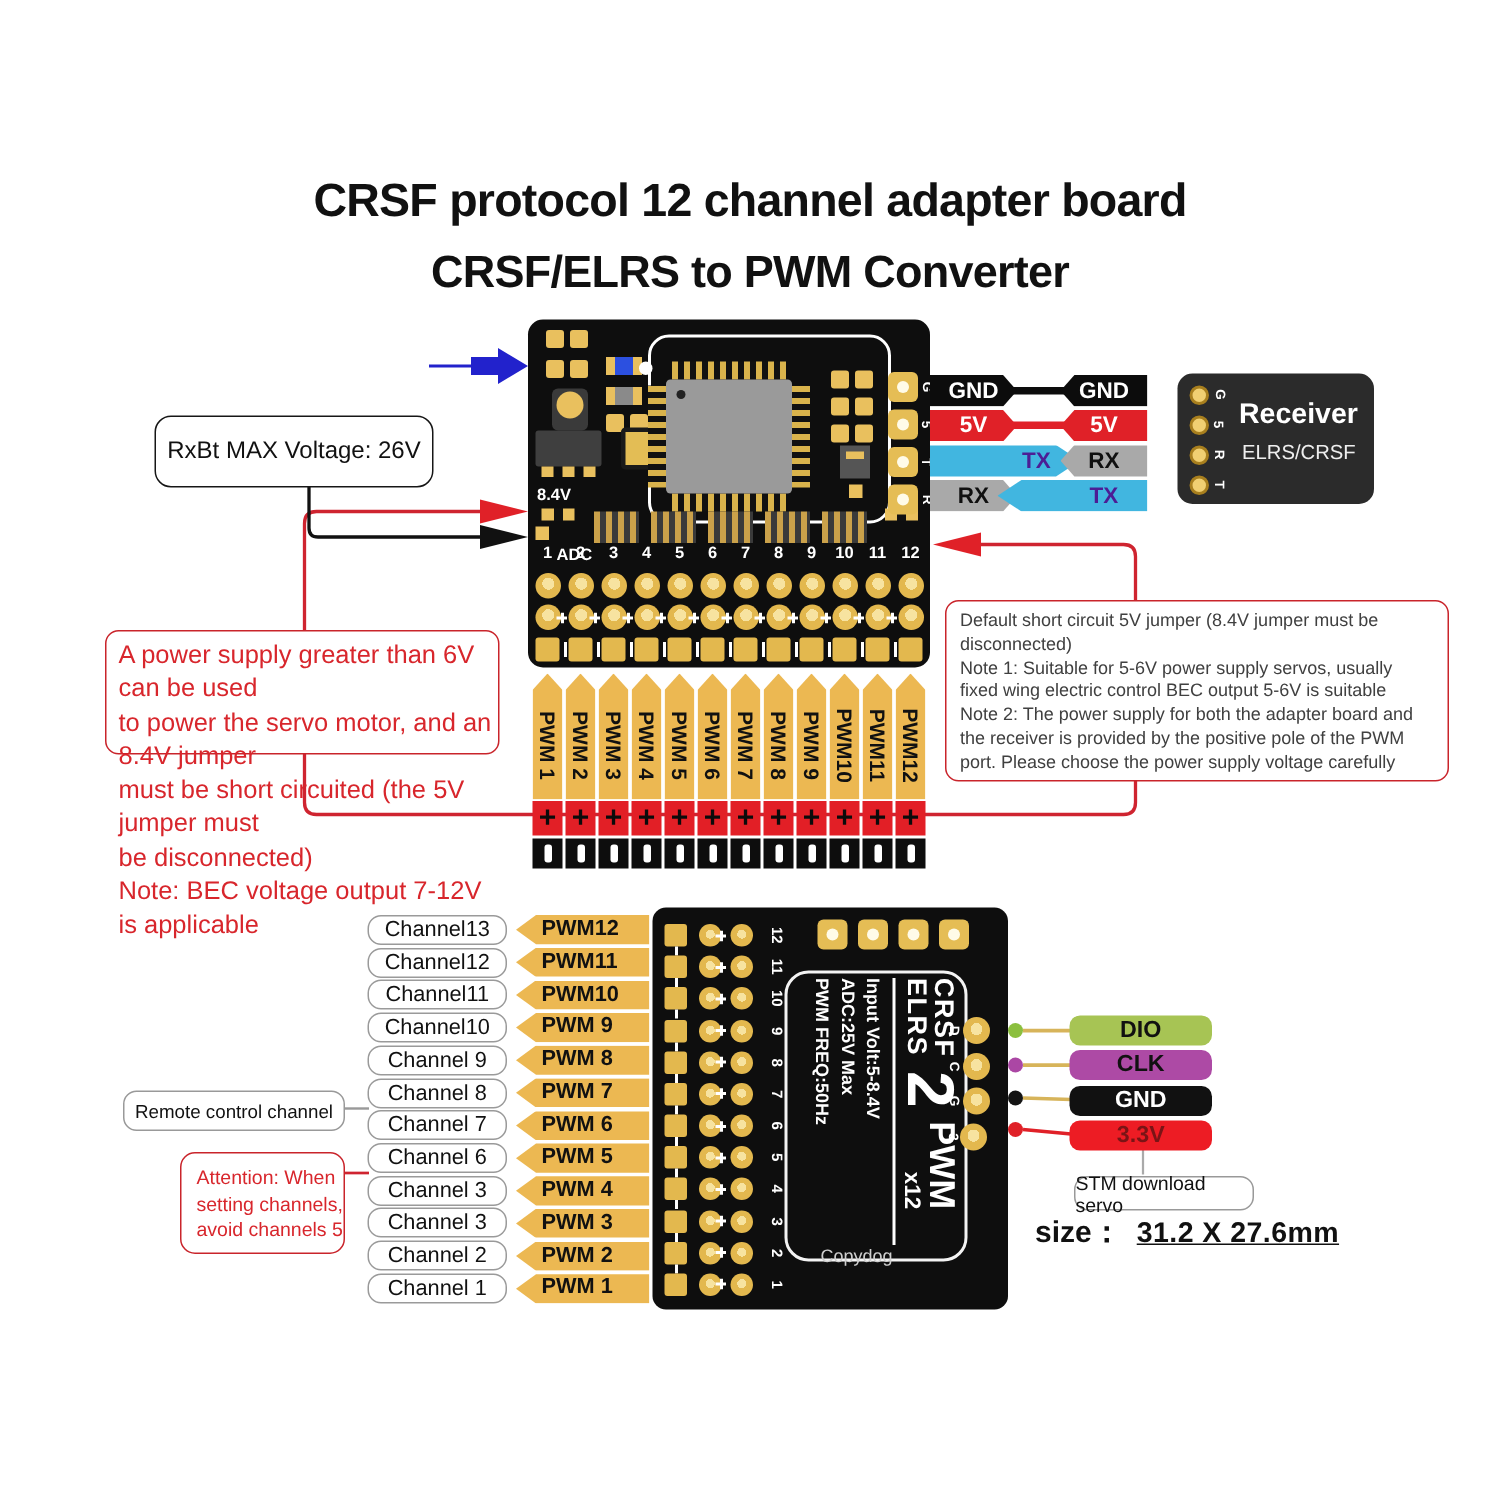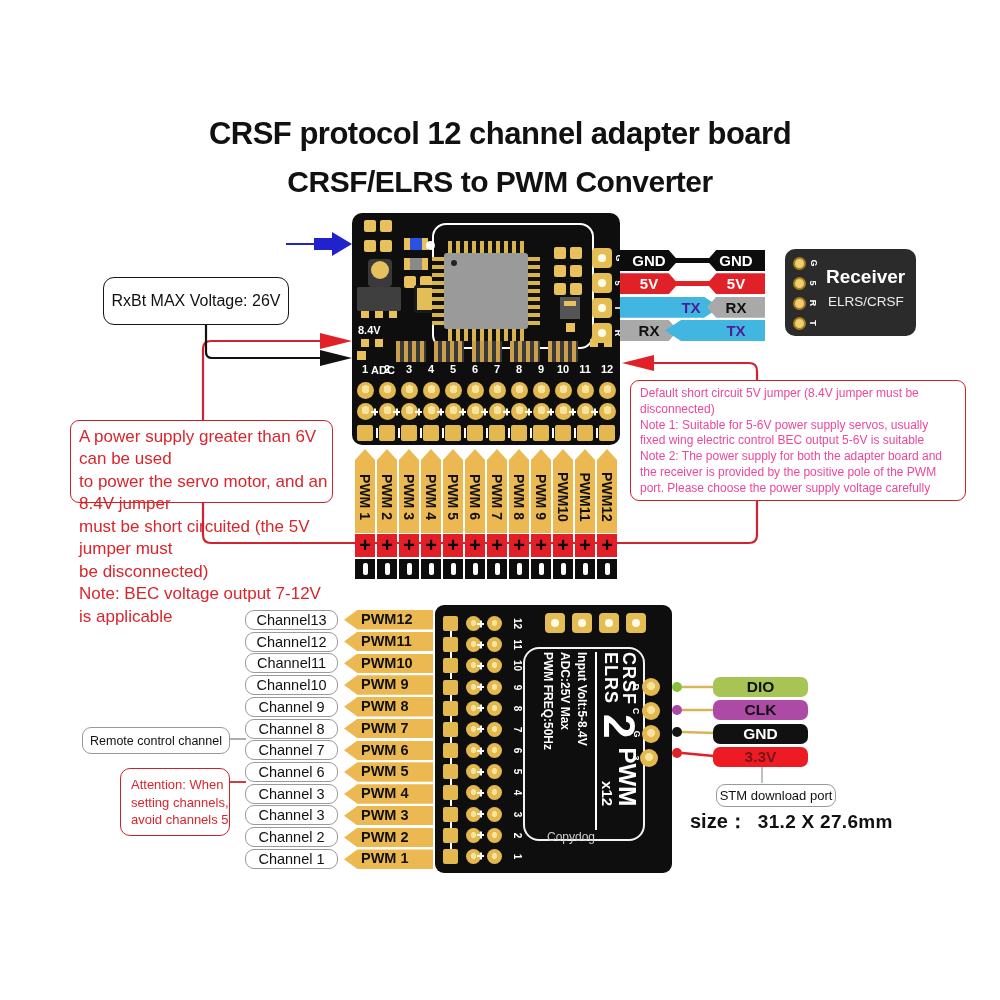--- a/index.html
+++ b/index.html
@@ -14,21 +14,21 @@
   .title2{left:0;top:165px;width:1000px;text-align:center;font-size:30px;font-weight:bold;letter-spacing:-.5px;}
 
   
   .callout{background:#fff;border-radius:9px;white-space:pre-line;}
   .co-blue{left:103px;top:221px;width:182px;height:47px;border:1.6px solid #2a2ac8;color:#2a2ac8;
            font-size:11.5px;line-height:1.28;padding:4px 0 0 10px;box-sizing:border-box;}
   .co-rxbt{left:103px;top:277px;width:184px;height:46px;border:1.8px solid #161616;border-radius:11px;
            font-size:16px;display:flex;align-items:center;justify-content:center;color:#111;}
   .co-redL{left:70px;top:420px;width:263px;height:83px;border:1.6px solid #c9242b;color:#d8262c;
            font-size:17px;line-height:1.32;padding:5px 0 0 8px;box-sizing:border-box;}
-  .co-redR{left:630px;top:380px;width:336px;height:121px;border:1.6px solid #c9242b;color:#ec4899;
+  .co-redR{left:630px;top:400px;width:336px;height:121px;border:1.6px solid #c9242b;color:#404040;
            font-size:12px;line-height:1.32;padding:5px 0 0 9px;box-sizing:border-box;}
   .co-remote{left:82px;top:727px;width:146px;height:25px;border:1.5px solid #999;border-radius:9px;
            font-size:12.5px;display:flex;align-items:center;justify-content:center;}
   .co-attn{left:120px;top:768px;width:110px;height:68px;border:1.6px solid #c9242b;border-radius:10px;color:#d8262c;
            font-size:13px;line-height:1.35;padding:7px 0 0 10px;box-sizing:border-box;}
   .co-stm{left:716px;top:784px;width:118px;height:21px;border:1.5px solid #999;border-radius:9px;background:#fff;
            font-size:13px;display:flex;align-items:center;justify-content:center;}
 
   
   .tagrows{left:620px;top:250px;width:145px;height:91px;display:flex;flex-direction:column;justify-content:space-between;}
@@ -145,21 +145,21 @@
   .dlabels{left:713px;top:677px;width:95px;height:90px;display:flex;flex-direction:column;justify-content:space-between;}
   .dlabel{height:20px;border-radius:7px;font-size:15.5px;font-weight:bold;display:flex;align-items:center;justify-content:center;}
   .lbl-dio{background:#a7c454;color:#111;}
   .lbl-clk{background:#ad4aa5;color:#111;}
   .lbl-gnd{background:#111;color:#fff;}
   .lbl-33v{background:#ed1c24;color:#7a1416;}
 
   
   .sizeline{left:690px;top:808px;display:flex;align-items:baseline;gap:10px;}
   .size-label{font-size:20px;font-weight:bold;}
-  .size-value{font-size:19px;font-weight:600;letter-spacing:.3px;}
+  .size-value{font-size:19px;font-weight:600;letter-spacing:.3px;text-decoration:underline;}
 </style>
 </head>
 <body>
 
 <div id="stage">
 
   <svg id="wires" width="1000" height="1000">
 
     <path d="M320,341 H211 Q203,341 203,349 V535 Q203,543 211,543 H749 Q757,543 757,535 V371 Q757,363 749,363 H652" fill="none" stroke="#cf2430" stroke-width="2.2"></path>
     <polygon points="352,341 320,333 320,349" fill="#e02128"></polygon>
@@ -719,20 +719,20 @@
       </div>
   </div>
 
   <div class="abs z2 dlabels">
 
   <div class="dlabel lbl-dio">DIO</div>
       <div class="dlabel lbl-clk">CLK</div>
       <div class="dlabel lbl-gnd">GND</div>
       <div class="dlabel lbl-33v">3.3V</div>
     </div>
-  <div class="abs z3 co-stm">STM download port</div>
+  <div class="abs z3 co-stm">STM download servo</div>
 
   <div class="abs z2 sizeline">
     <span class="size-label">size：</span>
     <span class="size-value">31.2 X 27.6mm</span>
   </div>
 
 </div>
 
 </body></html>

